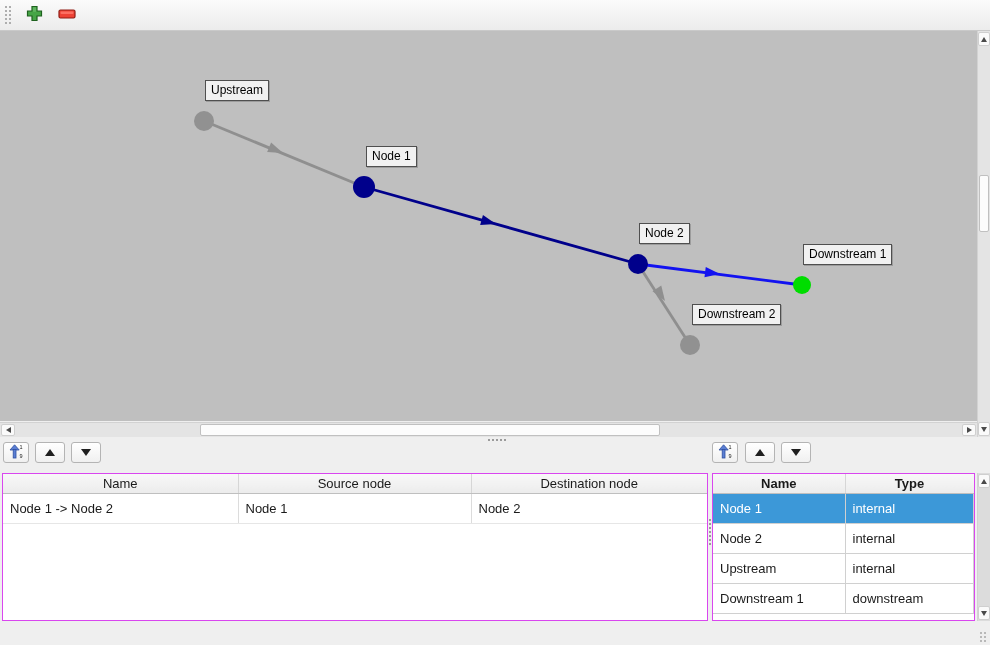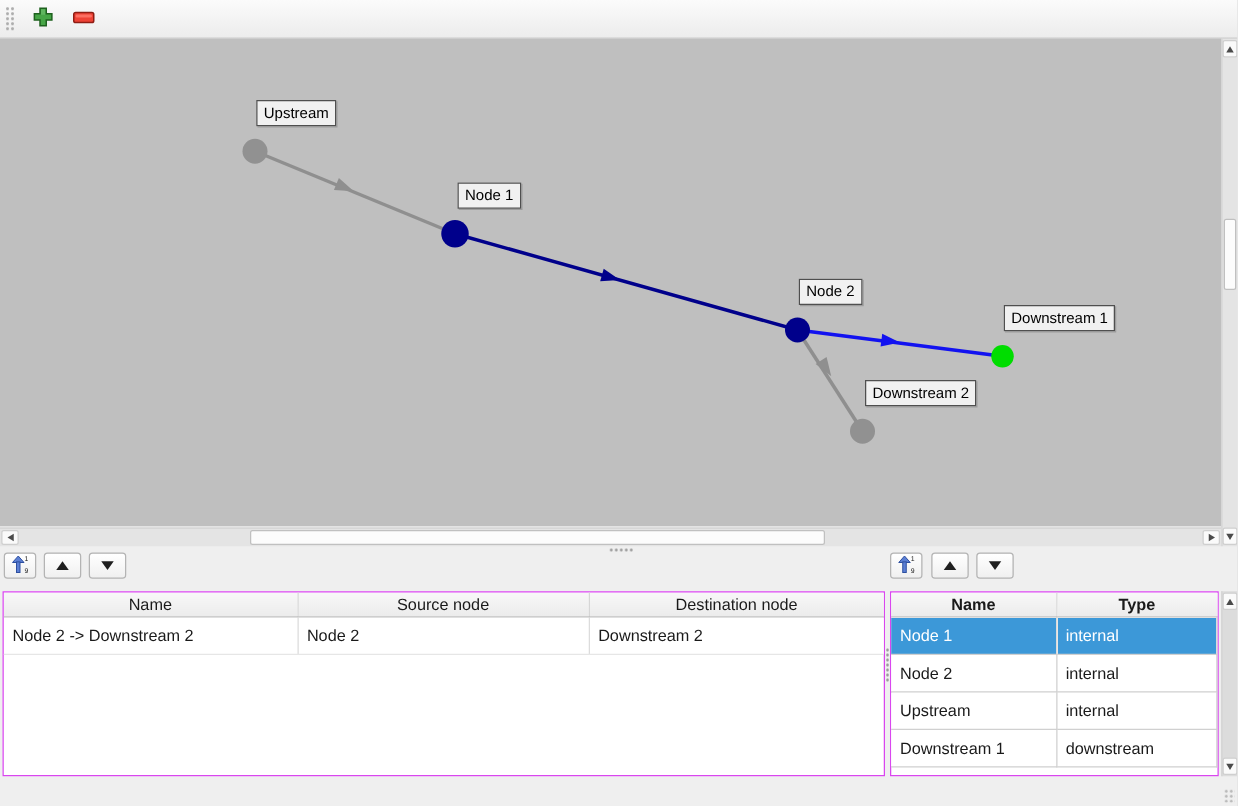--- a/index.html
+++ b/index.html
@@ -165,23 +165,23 @@
         </colgroup>
       <thead>
         <tr>
           <th>Name</th>
           <th>Source node</th>
           <th>Destination node</th>
         </tr>
       </thead>
       <tbody>
         <tr>
-          <td>Node 2 -&gt; Downstream 2</td>
+          <td>Node 1 -&gt; Node 2</td>
+          <td>Node 1</td>
           <td>Node 2</td>
-          <td>Downstream 2</td>
         </tr>
       </tbody>
     </table>
   </div>
 
   <div class="dots-v" style="left:708px;top:518px;width:4px;height:28px;"></div>
 
   <button class="mini-btn" style="left:712px;top:442px;width:26px;">
     <span>
       <svg width="15" height="15" viewBox="0 0 15 15">

